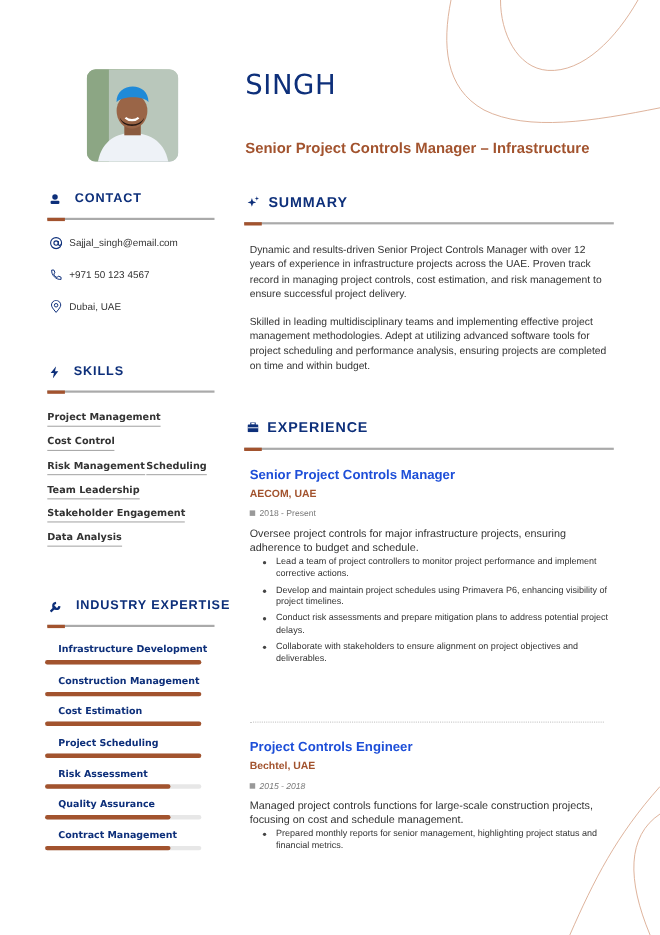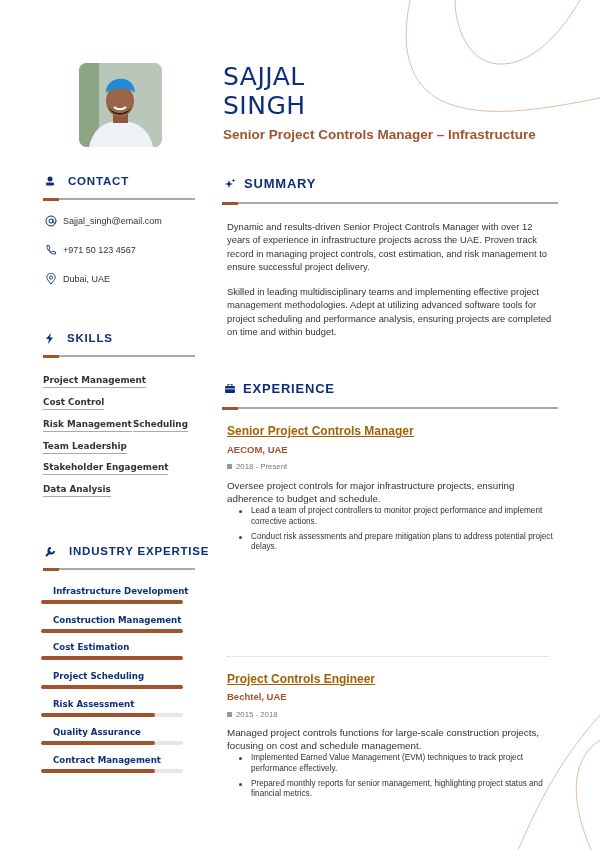--- a/index.html
+++ b/index.html
@@ -15,21 +15,21 @@
   .rule::before { content: ""; position: absolute; left: 0; top: 0; width: 16px; height: 3px; background: #a2532e; }
   .left .sec-title { font-size: 11.5px; gap: 13px; }
   .contact-item { position: absolute; left: 45px; display: flex; align-items: center; gap: 6px; font-size: 9px; color: #333; }
   .skill { position: absolute; left: 43px; font-size: 9.5px; color: #333; border-bottom: 1px solid #aaa; padding-bottom: 2px; font-weight: bold; font-family: "DejaVu Sans", sans-serif; font-size: 8.8px; }
   .exp-item { position: absolute; left: 41px; width: 142px; }
   .exp-label { font-size: 9px; color: #0d2f7a; font-weight: bold; font-family: "DejaVu Sans", sans-serif; font-size: 8.6px; white-space: nowrap; margin-left: 12px; }
   .bar { margin-top: 4px; height: 4px; border-radius: 2px; background: #e7e7e7; position: relative; }
   .bar .fill { position: absolute; left: 0; top: 0; height: 4px; border-radius: 2px; background: #a2532e; }
   .main .sec-title { font-size: 13px; }
   .para { position: absolute; left: 227px; width: 330px; font-size: 9.4px; line-height: 13.3px; color: #333; }
-  .job-title { position: absolute; left: 227px; font-size: 12px; color: #a16207; font-weight: bold; text-decoration: underline; }
+  .job-title { position: absolute; left: 227px; font-size: 12px; color: #1d4ed8; font-weight: bold; }
   .company { position: absolute; left: 227px; font-size: 9.5px; color: #a2532e; font-weight: bold; }
   .date { position: absolute; left: 227px; font-size: 7.8px; color: #777; display: flex; align-items: center; gap: 4px; }
   .date .sq { width: 5px; height: 5px; background: #999; display: inline-block; }
   .job-desc { position: absolute; left: 227px; width: 330px; font-size: 9.8px; line-height: 13px; color: #333; }
   ul.bullets { position: absolute; left: 238px; width: 320px; list-style: none; }
   ul.bullets li { position: relative; padding-left: 13px; font-size: 8.2px; line-height: 10.6px; color: #333; margin-bottom: 4.5px; }
   ul.bullets li::before { content: ""; position: absolute; left: 1px; top: 4px; width: 3px; height: 3px; border-radius: 50%; background: #444; }
   .dotted { position: absolute; left: 227px; width: 322px; border-top: 1px dotted #ccc; }
 </style>
 </head>
@@ -49,21 +49,20 @@
     <path d="M10 84 C14 64 28 58 41 58 C55 58 70 64 74 84 Z" fill="#eef2f7"></path>
     <rect x="34" y="46" width="15" height="14" fill="#8a5a3e"></rect>
     <ellipse cx="41" cy="38" rx="14" ry="16" fill="#9a6547"></ellipse>
     <path d="M27 30 C26 12 56 10 56 30 C52 24 32 24 27 30 Z" fill="#1f8ad8"></path>
     <path d="M30 44 C34 52 48 52 52 44 C50 54 32 54 30 44 Z" fill="#2b1a14"></path>
     <path d="M35 44 C38 47 44 47 47 44" stroke="#fff" stroke-width="2" fill="none"></path>
   </svg>
 </div>
 
 <div class="name">
-  <div>SAJJAL</div>
   <div>SINGH</div>
 </div>
 <div class="role">Senior Project Controls Manager – Infrastructure</div>
 
 <div class="left">
   <div class="sec-title" style="left:45px; top:175px;">
     <svg width="10" height="10" viewBox="0 0 10 10">
         <circle cx="5" cy="3" r="2.5" fill="#0d2f7a"></circle>
         <rect x="1" y="6.5" width="8" height="3" rx="1" fill="#0d2f7a"></rect>
       </svg>
@@ -185,29 +184,30 @@
 
   <div class="job-title" style="top:424px;">Senior Project Controls Manager</div>
   <div class="company" style="top:444px;">AECOM, UAE</div>
   <div class="date" style="top:462px;">
     <span class="sq"></span>
     <span>2018 - Present</span>
   </div>
   <div class="job-desc" style="top:479px;">Oversee project controls for major infrastructure projects, ensuring adherence to budget and schedule.</div>
   <ul class="bullets" style="top:506px;">
     <li>Lead a team of project controllers to monitor project performance and implement corrective actions.</li>
+    <li>Develop and maintain project schedules using Primavera P6, enhancing visibility of project timelines.</li>
     <li>Conduct risk assessments and prepare mitigation plans to address potential project delays.</li>
+    <li>Collaborate with stakeholders to ensure alignment on project objectives and deliverables.</li>
   </ul>
 
   <div class="dotted" style="top:656px;"></div>
 
   <div class="job-title" style="top:672px;">Project Controls Engineer</div>
   <div class="company" style="top:691px;">Bechtel, UAE</div>
-  <div class="date" style="top:710px;">
+  <div class="date" style="top:710px;font-style:italic;">
     <span class="sq"></span>
     <span>2015 - 2018</span>
   </div>
   <div class="job-desc" style="top:726px;">Managed project controls functions for large-scale construction projects, focusing on cost and schedule management.</div>
   <ul class="bullets" style="top:753px;">
-    <li>Implemented Earned Value Management (EVM) techniques to track project performance effectively.</li>
     <li>Prepared monthly reports for senior management, highlighting project status and financial metrics.</li>
   </ul>
 </div>
 
 </body></html>

